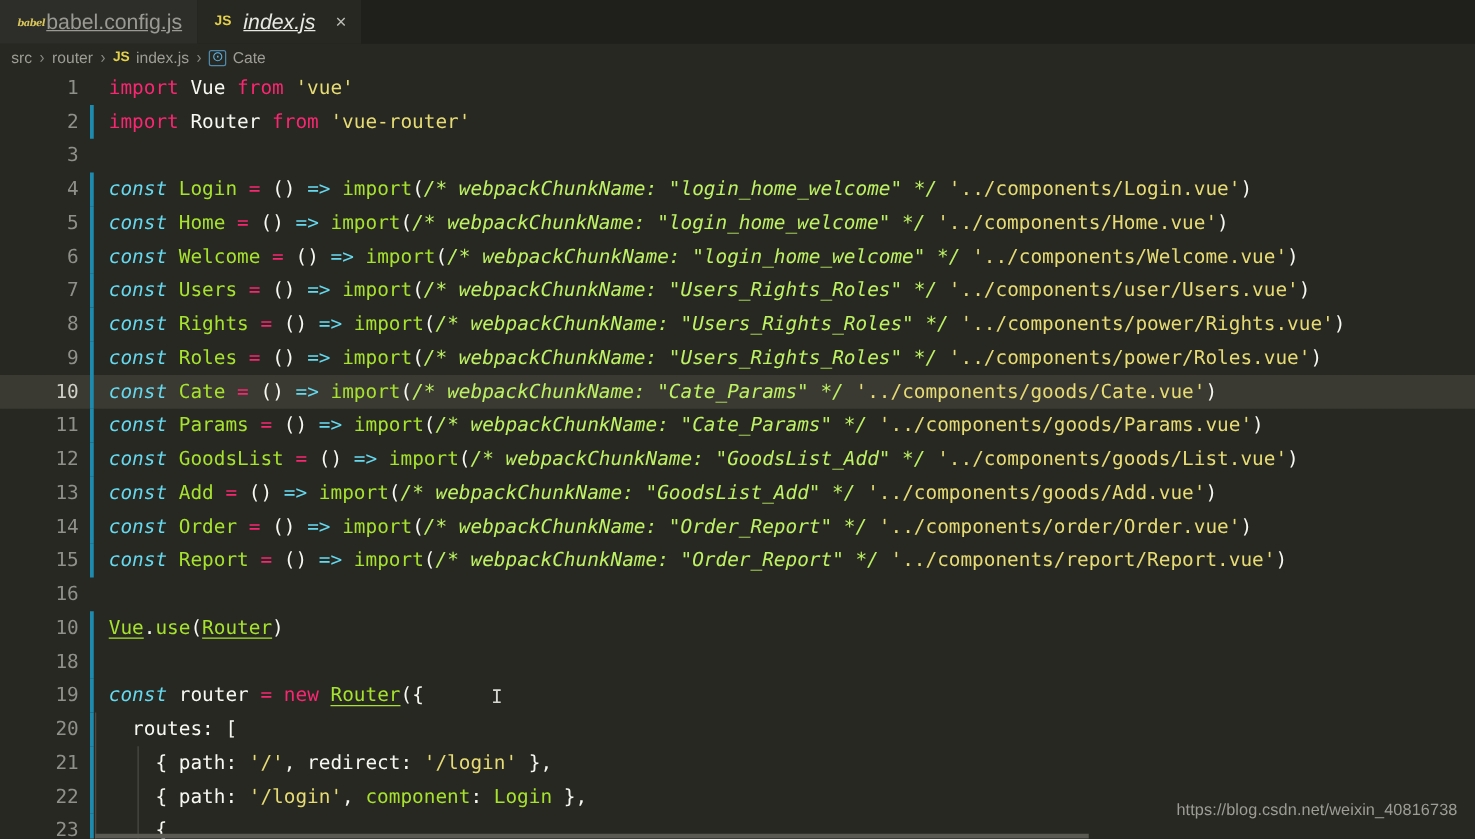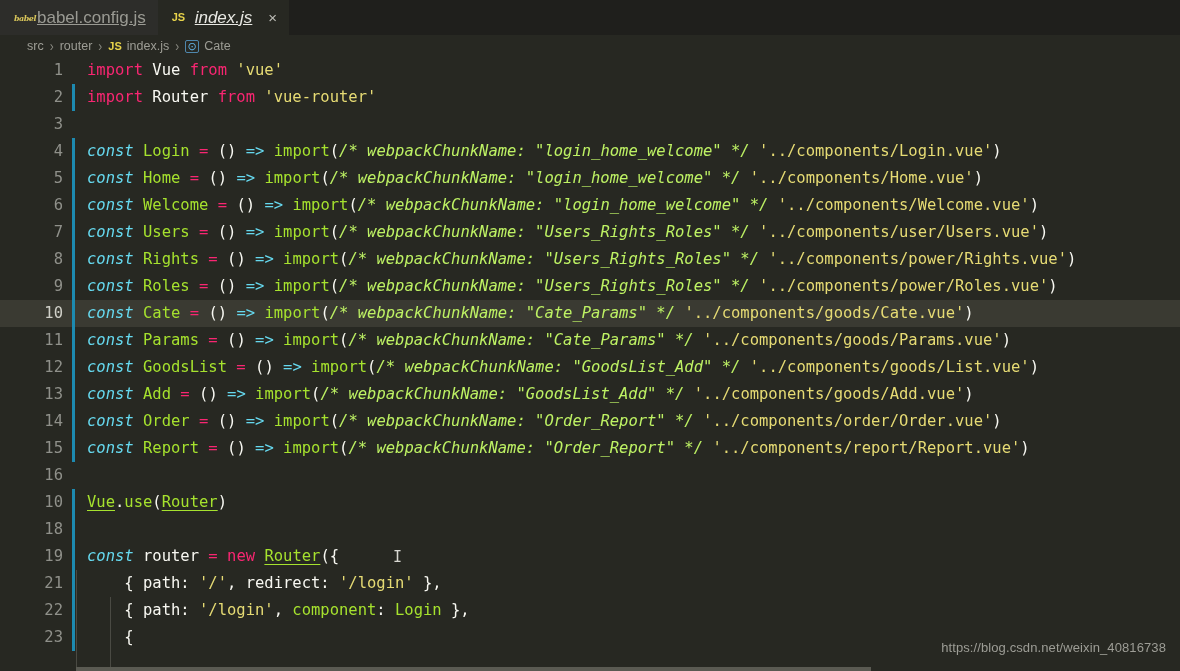--- a/index.html
+++ b/index.html
@@ -87,21 +87,21 @@
   }
   .tabbar-filler { flex: 1; background: #1f1f1c; }
 
   
   .breadcrumb {
     height: 22px;
     min-height: 22px;
     background: #272822;
     display: flex;
     align-items: center;
-    padding-left: 27px;
+    padding-left: 9px;
     font-family: "Liberation Sans", sans-serif;
     font-size: 12.5px;
     color: #9d9d95;
     gap: 0;
   }
   .crumb { display: inline-flex; align-items: center; cursor: pointer; }
   .crumb-sep {
     margin: 0 6px;
     color: #8a8a82;
     font-size: 12px;
@@ -382,20 +382,25 @@
           <div class="gutter-num">18</div>
           <div class="gitbar mod"></div>
           <div class="code">&nbsp;</div>
         </div>
         <div class="row">
           <div class="gutter-num">19</div>
           <div class="gitbar mod"></div>
           <div class="code"><span class="kwc">const</span><span class="plain"> </span><span class="plain">router</span><span class="plain"> </span><span class="kw">=</span><span class="plain"> </span><span class="kw">new</span><span class="plain"> </span><span class="id und">Router</span><span class="op">({</span></div>
         </div>
         <div class="row">
+          <div class="gutter-num">20</div>
+          <div class="gitbar mod"></div>
+          <div class="code"><span class="plain">  </span><span class="plain">routes</span><span class="op">: [</span></div>
+        </div>
+        <div class="row">
           <div class="gutter-num">21</div>
           <div class="gitbar mod"></div>
           <div class="code"><span class="op">    { </span><span class="plain">path</span><span class="op">: </span><span class="str">'/'</span><span class="op">, </span><span class="plain">redirect</span><span class="op">: </span><span class="str">'/login'</span><span class="op"> },</span></div>
         </div>
         <div class="row">
           <div class="gutter-num">22</div>
           <div class="gitbar mod"></div>
           <div class="code"><span class="op">    { </span><span class="plain">path</span><span class="op">: </span><span class="str">'/login'</span><span class="op">, </span><span class="prop">component</span><span class="op">: </span><span class="id">Login</span><span class="op"> },</span></div>
         </div>
         <div class="row">

